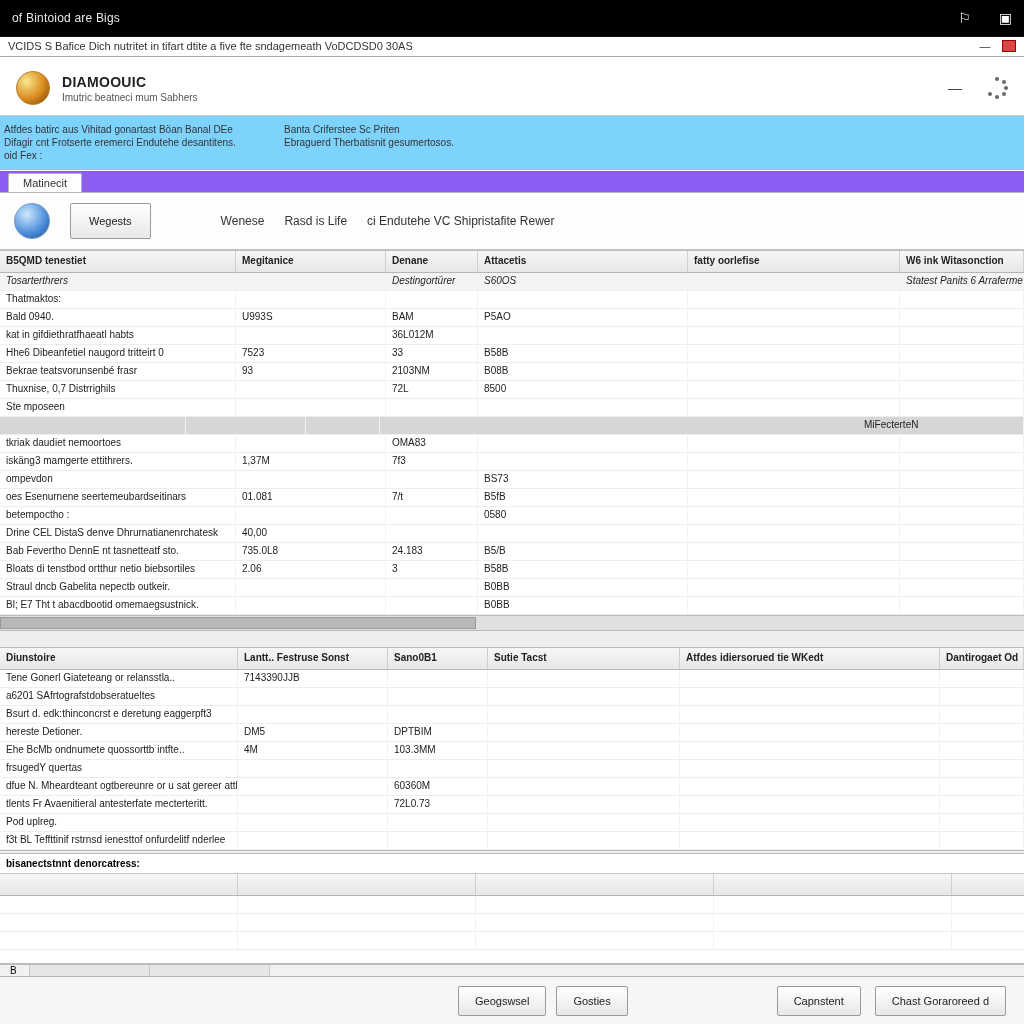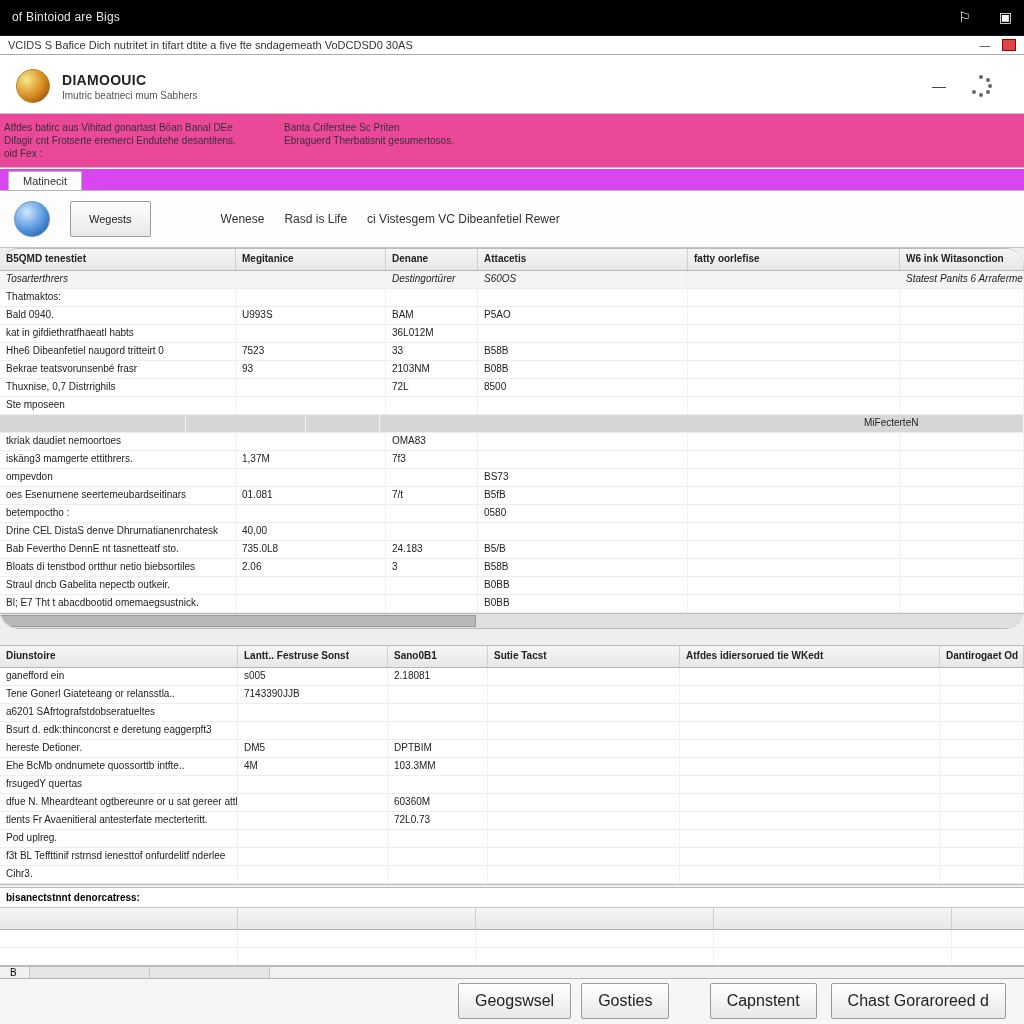--- a/index.html
+++ b/index.html
@@ -20,43 +20,43 @@
 .top-black .left { font-size:12px; letter-spacing:.2px;}
 .top-black .icons { display:flex; gap:28px; align-items:center; font-size:14px; color:#fdfdfd; }
 
 
 .title-bar { height:22px; background:#fff; border-bottom:1px solid #aaa; display:flex; align-items:center; padding:0 8px; font-size:11px; color:#333; justify-content:space-between;}
 .title-bar .ctrls { display:flex; gap:10px; font-family:"Segoe UI Symbol",sans-serif; font-size:11px;}
 .title-bar .ctrls span { width:14px; text-align:center; cursor:default;}
 .close-box { width:12px; height:12px; border:1px solid #900; background:#d44; display:inline-block;}
 
 
-.app-header { display:flex; align-items:center; padding:14px 32px 10px 16px; gap:12px; border-bottom:1px solid #c8c8c8; justify-content:space-between;}
+.app-header { display:flex; align-items:center; padding:14px 16px 10px 16px; gap:12px; border-bottom:1px solid #c8c8c8; justify-content:space-between;}
 .app-header .left { display:flex; align-items:center; gap:12px; }
 .app-brand-icon { width:34px; height:34px; border-radius:50%; background:radial-gradient(circle at 30% 30%, #f9e78d, #d88a1e 55%, #7b3b05 100%); border:1px solid #b68432;}
 .app-title { font-weight:bold; font-size:14px; letter-spacing:.3px; color:#222;}
 .app-sub { font-size:10px; color:#555; margin-top:2px;}
 .hdr-right { display:flex; gap:24px; align-items:center; color:#444; font-size:14px;}
 .spinner { width:22px; height:22px; position:relative;}
 .spinner span { position:absolute; width:4px; height:4px; background:#666; border-radius:50%;}
 .spinner span:nth-child(1){top:0;left:9px;}
 .spinner span:nth-child(2){top:3px;left:16px;}
 .spinner span:nth-child(3){top:9px;left:18px;}
 .spinner span:nth-child(4){top:15px;left:16px;}
 .spinner span:nth-child(5){top:18px;left:9px;}
 .spinner span:nth-child(6){top:15px;left:2px;}
 
 
-.info-strip { padding:6px 10px 6px 4px; border-bottom:1px solid #bbb; background:#ec4899; font-size:10px; color:#333; }
+.info-strip { padding:6px 10px 6px 4px; border-bottom:1px solid #bbb; background:#7dd3fc; font-size:10px; color:#333; }
 .info-strip .row { display:flex; gap:40px; margin:2px 0;}
 .info-strip .cell { min-width:240px; }
 
 
 .main { flex:1 1 auto; display:flex; flex-direction:column; background:#eee; border-top:1px solid #fff; overflow:hidden;}
-.tab-strip { display:flex; align-items:flex-end; gap:0; padding:2px 8px 0 8px; background:#d946ef; border-bottom:1px solid #b5b5b5; font-size:11px;}
+.tab-strip { display:flex; align-items:flex-end; gap:0; padding:2px 8px 0 8px; background:#8b5cf6; border-bottom:1px solid #b5b5b5; font-size:11px;}
 .tab { border:1px solid #b5b5b5; border-bottom:none; background:#fdfdfd; padding:3px 14px; border-radius:2px 2px 0 0; margin-right:4px; color:#333;}
 
 
 .tool-row { display:flex; align-items:center; gap:20px; padding:10px 14px; background:#fdfdfd; border-bottom:1px solid #c5c5c5;}
 .globe-icon { width:36px; height:36px; border-radius:50%; background:radial-gradient(circle at 35% 30%, #cfe9ff, #4a8cd8 60%, #1e4e8c 100%); border:1px solid #7099c8;}
 .tool-btn { border:1px solid #9a9a9a; background:linear-gradient(#fff,#e8e8e8); padding:11px 18px; font-size:11px; color:#222; cursor:default; border-radius:2px;}
 .tool-label { font-size:12px; color:#333; }
 
 
 .grid-wrap { background:#fff; border:1px solid #bbb; border-left:none; border-right:none; overflow:hidden; position:relative;}
@@ -83,21 +83,21 @@
 .g3 .title-sect { background:#fff; padding:4px 6px; font-size:10px; font-weight:bold; border-bottom:1px solid #c5c5c5;}
 
 
 .status-row { height:16px; background:#f1f1f1; border-top:1px solid #bbb; display:flex; align-items:center; font-size:10px;}
 .status-row .seg { padding:0 10px; border-right:1px solid #c8c8c8; height:100%; display:flex; align-items:center; min-width:30px;}
 .status-row .seg.wide { width:120px; background:#e6e6e6;}
 
 
 .btn-bar { height:52px; border-top:1px solid #b5b5b5; background:#f6f6f6; display:flex; align-items:center; justify-content:flex-end; gap:14px; padding:0 18px;}
 .btn-bar .center-btns { display:flex; gap:10px; margin-right:auto; margin-left:440px;}
-.dlg-btn { border:1px solid #9a9a9a; background:linear-gradient(#fff,#e8e8e8); padding:8px 16px; font-size:16px; color:#222; border-radius:2px; min-width:70px; text-align:center;}
+.dlg-btn { border:1px solid #9a9a9a; background:linear-gradient(#fff,#e8e8e8); padding:8px 16px; font-size:11px; color:#222; border-radius:2px; min-width:70px; text-align:center;}
 </style>
 </head>
 <body>
 
 <div class="top-black">
   <div class="left">of Bintoiod are  Bigs</div>
   <div class="icons">
     <span>⚐</span>
     <span>▣</span>
   </div>
@@ -150,24 +150,24 @@
   <div class="tab-strip">
     <div class="tab">Matinecit</div>
   </div>
 
   <div class="tool-row">
     <div class="globe-icon"></div>
     <div class="tool-btn">Wegests</div>
     <div style="width:30px"></div>
     <div class="tool-label">Wenese</div>
     <div class="tool-label">Rasd is Life</div>
-    <div class="tool-label">ci Vistesgem VC Dibeanfetiel Rewer</div>
-  </div>
-
-  <div class="grid-wrap g1" style="flex:0 0 auto;border-radius:19px;">
+    <div class="tool-label">ci Endutehe VC Shipristafite Rewer</div>
+  </div>
+
+  <div class="grid-wrap g1" style="flex:0 0 auto;">
     <div class="grid-head">
       <div class="c0">B5QMD tenestiet</div>
       <div class="c1">Megitanice</div>
       <div class="c2">Denane</div>
       <div class="c3">Attacetis</div>
       <div class="c4">fatty oorlefise</div>
       <div class="c5">W6 ink Witasonction</div>
     </div>
     <div class="grid-row" style="background:#f4f4f4;font-style:italic;">
       <div class="c0">Tosarterthrers</div>
@@ -330,28 +330,20 @@
     <div class="grid-head">
       <div class="c0">Diunstoire</div>
       <div class="c1">Lantt..   Festruse Sonst</div>
       <div class="c2">Sano0B1</div>
       <div class="c3">Sutie Tacst</div>
       <div class="c4">Atfdes idiersorued tie WKedt</div>
       <div class="c5">Dantirogaet Od</div>
     </div>
     <div class="grid-body" id="g2body">
         <div class="grid-row">
-          <div class="c0">ganefford ein</div>
-          <div class="c1">s005</div>
-          <div class="c2">2.18081</div>
-          <div class="c3"></div>
-          <div class="c4"></div>
-          <div class="c5"></div>
-        </div>
-        <div class="grid-row">
           <div class="c0">Tene Gonerl Giateteang or relansstla..</div>
           <div class="c1">7143390JJB</div>
           <div class="c2"></div>
           <div class="c3"></div>
           <div class="c4"></div>
           <div class="c5"></div>
         </div>
         <div class="grid-row">
           <div class="c0">a6201 SAfrtografstdobseratueltes</div>
           <div class="c1"></div>
@@ -411,28 +403,20 @@
         <div class="grid-row">
           <div class="c0">Pod uplreg.</div>
           <div class="c1"></div>
           <div class="c2"></div>
           <div class="c3"></div>
           <div class="c4"></div>
           <div class="c5"></div>
         </div>
         <div class="grid-row">
           <div class="c0">f3t BL Teffttinif rstrnsd ienesttof onfurdelitf nderlee</div>
-          <div class="c1"></div>
-          <div class="c2"></div>
-          <div class="c3"></div>
-          <div class="c4"></div>
-          <div class="c5"></div>
-        </div>
-        <div class="grid-row">
-          <div class="c0">Cihr3.</div>
           <div class="c1"></div>
           <div class="c2"></div>
           <div class="c3"></div>
           <div class="c4"></div>
           <div class="c5"></div>
         </div>
       </div>
   </div>
 
   <div class="grid-wrap g3" style="margin-top:2px;">

